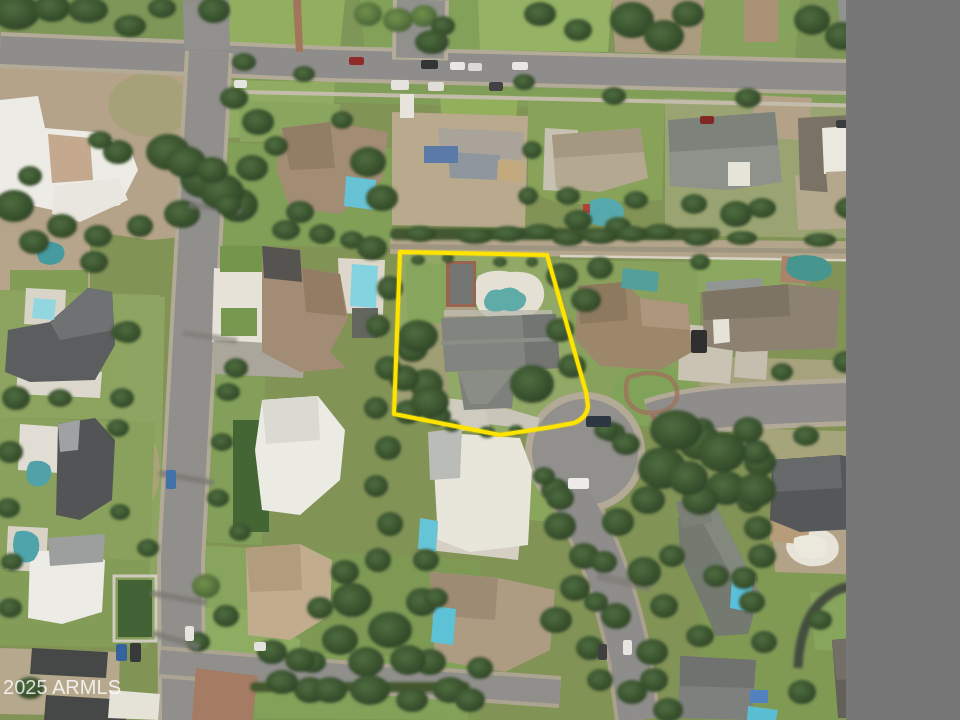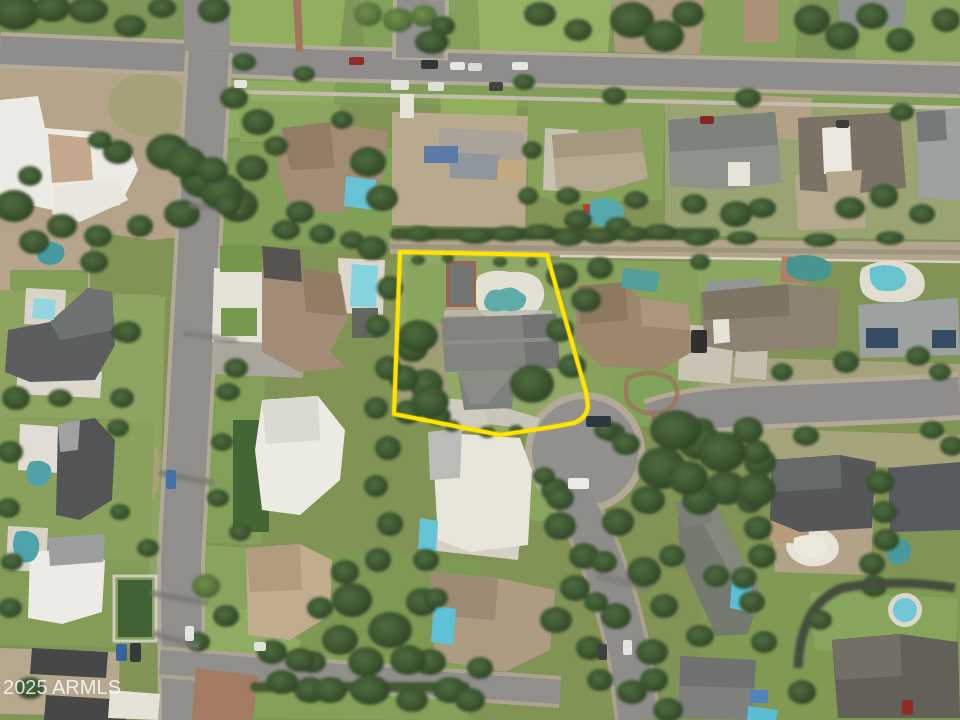--- a/index.html
+++ b/index.html
@@ -1,16 +1,16 @@
 <!DOCTYPE html>
 <html><head>
 <meta charset="utf-8">
 <style>
   html,body{margin:0;padding:0;background:#777;}
-  #stage{width:960px;height:720px;position:relative;overflow:hidden;font-family:"Liberation Sans",sans-serif;}
+  #stage{width:846px;height:720px;position:relative;overflow:hidden;font-family:"Liberation Sans",sans-serif;}
   svg{display:block;}
 </style>
 </head>
 <body>
 <div id="stage">
 <svg width="960" height="720" viewBox="0 0 960 720">
 <defs>
   <radialGradient id="tree" cx="42%" cy="40%" r="65%">
     <stop offset="0%" stop-color="#48683a"></stop>
     <stop offset="55%" stop-color="#35522b"></stop>

